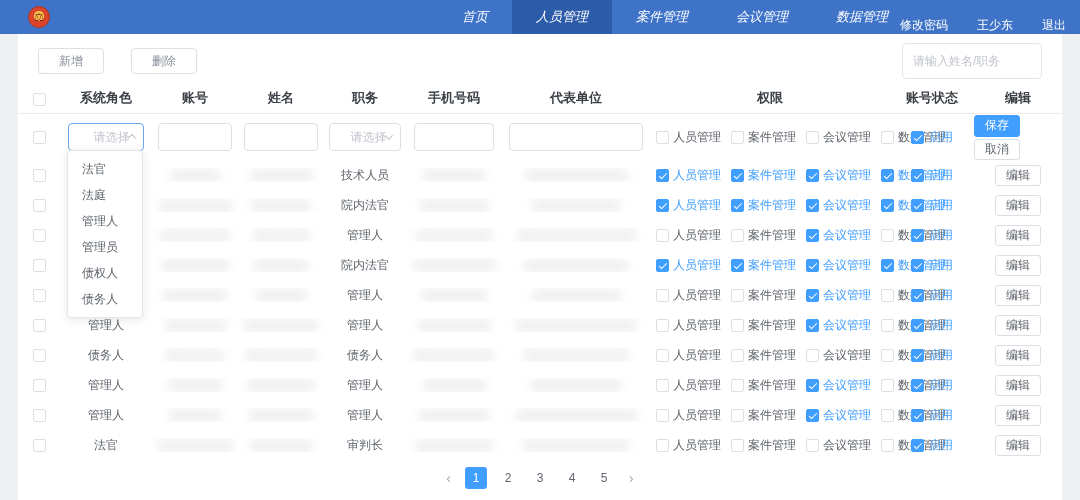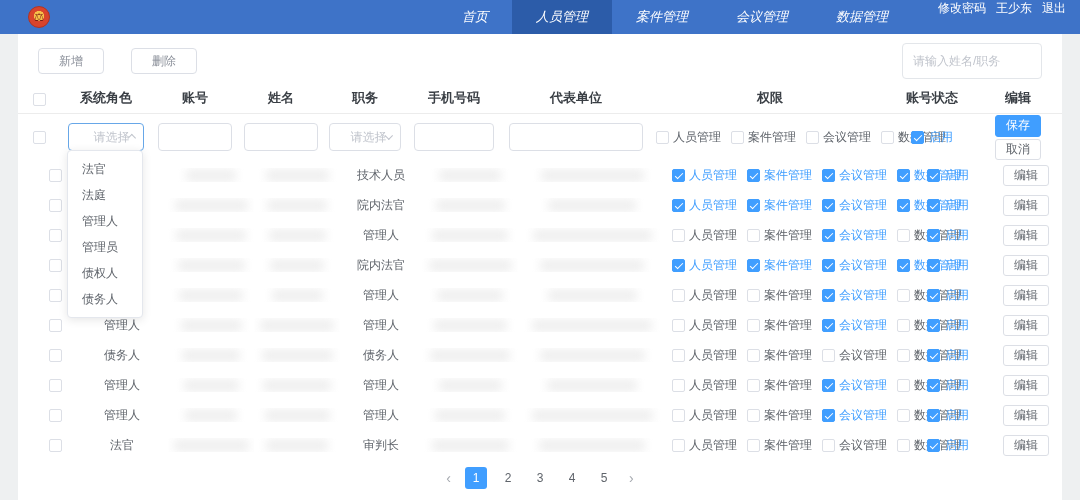--- a/index.html
+++ b/index.html
@@ -7,39 +7,39 @@
   body { font-family:"Liberation Sans","DejaVu Sans",sans-serif; background:#eef0f1; position:relative; }
 
   
   .topbar { position:absolute; top:0; left:0; width:1080px; height:34px; background:#3e73c8; display:flex; align-items:center; color:#fff; z-index:50; }
   .brand { display:flex; align-items:center; gap:8px; padding-left:28px; flex:0 0 auto; }
   .logo { width:22px; height:22px; border-radius:50%; background:radial-gradient(circle at 50% 45%, #f7c04a 0 34%, #d9442b 35% 100%); border:1px solid #b33322; display:flex; align-items:center; justify-content:center; font-size:11px; color:#7a1f12; }
   .brand-title { font-size:15px; font-weight:bold; letter-spacing:.5px; white-space:nowrap; }
   .nav { position:absolute; left:438px; top:0; height:34px; display:flex; align-items:stretch; }
   .nav-item { display:flex; align-items:center; padding:0 24px; font-size:13px; cursor:pointer; white-space:nowrap;font-style:italic; }
   .nav-item.active { background:#2c5ca9; }
-  .user-actions { position:absolute; right:14px; top:0; height:34px; display:flex; align-items:flex-start; gap:10px; font-size:12px; }
+  .user-actions { position:absolute; right:14px; top:0; height:34px; display:flex; align-items:flex-end; gap:29px; font-size:12px; }
   .user-actions span { cursor:pointer; white-space:nowrap; }
 
   
   .card { position:absolute; top:34px; left:18px; width:1044px; height:488px; background:#fff; padding-top:13px; }
 
   .toolbar { display:flex; align-items:center; padding:0 20px; height:28px; }
   .btn { border:1px solid #dcdfe6; background:#fff; color:#8a8f99; font-size:12px; border-radius:4px; height:26px; padding:0 20px; cursor:pointer; font-family:inherit; }
   .btn + .btn { margin-left:27px; }
   .search-wrap { margin-left:auto; }
   .search-input { width:140px; height:26px; border:1px solid #e3e6ea; border-radius:4px; font-size:12px; padding:17px 10px; color:#606266; font-family:inherit; }
   .search-input::placeholder { color:#c0c4cc; }
 
   
   .grid-row { display:grid; grid-template-columns:42px 92px 86px 86px 82px 96px 148px 240px 84px 1fr; align-items:center; }
   .thead { height:31px; margin-top:8px; border-bottom:1px solid #ececec; font-size:13px; font-weight:bold; color:#3a3f45; }
   .thead > div { text-align:center; }
   .cell { text-align:center; font-size:12px; color:#5f646b; overflow:hidden; }
-  .trow { height:30px; position:relative;margin-left:16px; }
+  .trow { height:30px; position:relative; }
   .edit-row { height:46px; }
 
   .cb { width:13px; height:13px; border:1px solid #dcdfe6; border-radius:2px; background:#fff; display:inline-block; position:relative; flex:0 0 auto; vertical-align:middle; }
   .cb.checked { background:#409eff; border-color:#409eff; }
   .cb.checked::after { content:""; position:absolute; left:4px; top:1px; width:3px; height:7px; border:solid #fff; border-width:0 1.5px 1.5px 0; transform:rotate(45deg); }
 
   .perm-cell { display:flex; align-items:center; justify-content:flex-start; gap:4px; padding-left:6px; }
   .perm-item { display:flex; align-items:center; gap:4px; margin-right:6px; cursor:pointer; }
   .perm-label { font-size:12px; color:#5f646b; white-space:nowrap; }
   .perm-item.on .perm-label { color:#409eff; }
@@ -48,21 +48,21 @@
 
   .edit-btn { border:1px solid #dcdfe6; background:#fff; color:#5f646b; border-radius:3px; font-size:12px; height:21px; padding:0 10px; cursor:pointer; font-family:inherit; }
 
   
   .inp { height:28px; border:1px solid #dcdfe6; border-radius:4px; width:74px; font-size:12px; padding:0 6px; font-family:inherit; color:#606266; }
   .sel { height:28px; border:1px solid #dcdfe6; border-radius:4px; background:#fff; display:inline-flex; align-items:center; justify-content:flex-end; padding:0 8px; font-size:12px; color:#c0c4cc; cursor:pointer; }
   .sel.focused { border-color:#67a7e8; }
   .caret { border:solid #c0c4cc; border-width:0 1.2px 1.2px 0; display:inline-block; padding:2.3px; }
   .caret.up { transform:rotate(-135deg) translate(-1px,-1px); }
   .caret.down { transform:rotate(45deg) translate(-1px,-1px); }
-  .save-cancel { display:flex; flex-direction:column; align-items:center; gap:2px; }
+  .save-cancel { display:flex; flex-direction:column; gap:2px; }
   .save-btn { background:#409eff; border:1px solid #409eff; color:#fff; border-radius:3px; font-size:12px; height:22px; width:46px; cursor:pointer; font-family:inherit; }
   .cancel-btn { background:#fff; border:1px solid #dcdfe6; color:#5f646b; border-radius:3px; font-size:12px; height:21px; width:46px; cursor:pointer; font-family:inherit; }
 
   
   .dropdown { position:absolute; left:49px; top:116px; width:76px; background:#fff; border:1px solid #e4e7ed; border-radius:4px; box-shadow:0 2px 10px rgba(0,0,0,.1); z-index:40; padding:5px 0; }
   .dd-option { height:26px; line-height:26px; padding-left:14px; font-size:12px; color:#5f646b; cursor:pointer; white-space:nowrap; }
 
   
   .blur { display:inline-block; height:13px; background:#c9c9c9; opacity:.28; filter:blur(4px); border-radius:3px; vertical-align:middle; }
 

